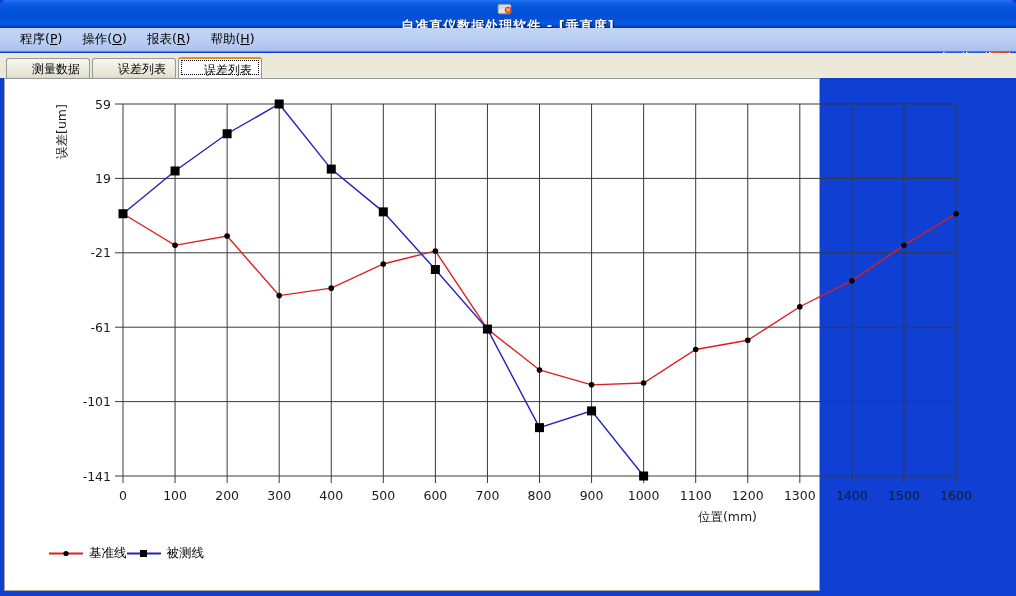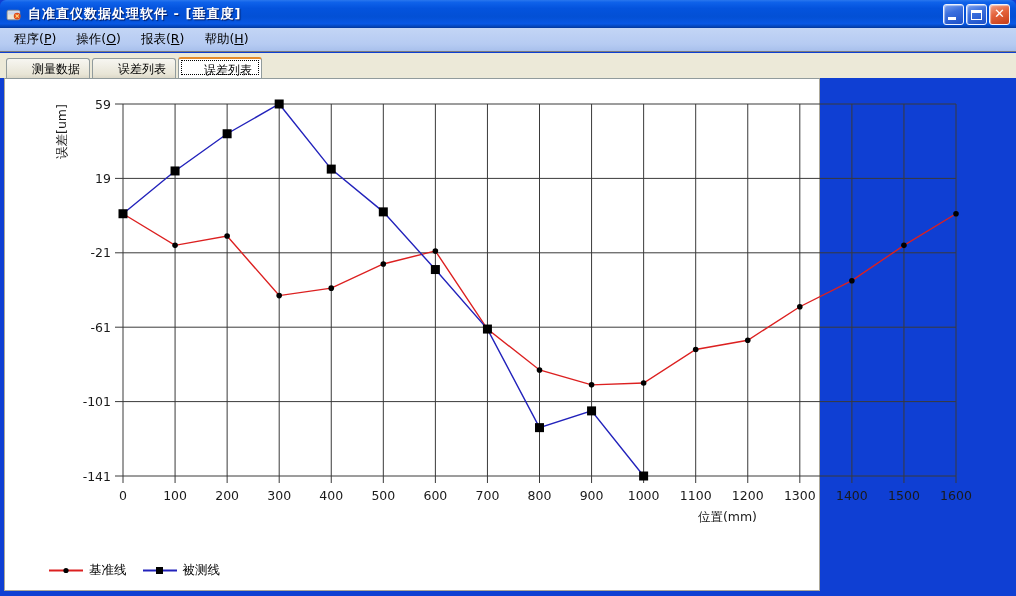--- a/index.html
+++ b/index.html
@@ -10,21 +10,21 @@
     position:relative; width:1016px; height:596px;
     background:#0f3fd3;
     border-left:4px solid #0f3fd3; border-right:4px solid #0f3fd3; border-bottom:5px solid #0f3fd3;
   }
 
   
   .titlebar {
     position:absolute; left:-4px; top:0; width:1016px; height:28px;
     background:linear-gradient(180deg,#2a77ee 0%,#0f62ea 8%,#0453dd 30%,#0350d5 60%,#0857e4 85%,#0340ae 97%,#02339a 100%);
     display:flex; align-items:center; padding:0 6px;
-    border-top-left-radius:6px; border-top-right-radius:6px;
+    border-top-left-radius:6px; border-top-right-radius:6px;flex-direction:column;
   }
   .app-icon { width:17px; height:17px; margin-right:5px; flex:0 0 auto; }
   .title-text {
     color:#fff; font-weight:bold; font-size:13px; letter-spacing:1px;
     text-shadow:1px 1px 1px rgba(0,0,40,.7); white-space:nowrap;
   }
   .win-buttons { margin-left:auto; display:flex; gap:2px; }
   .win-btn {
     width:21px; height:21px; border-radius:3px; border:1px solid #eef3ff;
     background:linear-gradient(160deg,#7ba0ef 0%,#3b6fdd 40%,#1d50c8 100%);
@@ -36,21 +36,21 @@
   .glyph-min { position:absolute; left:4px; bottom:4px; width:8px; height:3px; background:#fff; }
   .glyph-max { position:absolute; left:4px; top:5px; width:11px; height:10px;
     border:1px solid #fff; border-top-width:3px; }
   .glyph-close { font-weight:bold; font-size:13px; }
 
   
   .menubar {
     position:absolute; left:-4px; top:28px; width:1016px; height:24px;
     background:linear-gradient(180deg,#c3d5f5 0%,#b6cbf2 70%,#a8c0ec 100%);
     border-bottom:1px solid #7a7a7a;
-    display:flex; align-items:center; padding-left:4px;
+    display:flex; align-items:center; padding-left:10px;
   }
   .menu-item { font-size:12.5px; color:#000; padding:3px 10px; white-space:nowrap; }
   .menu-item u { text-decoration:underline; }
 
   
   .tabstrip-bg {
     position:absolute; left:-4px; top:53px; width:1016px; height:25px;
     background:#ece9d8;
   }
   .tabs { position:absolute; left:2px; top:57px; height:21px; display:flex; }
@@ -74,21 +74,21 @@
   }
   #chart-svg { position:absolute; left:0; top:0; }
   .grid { stroke:#3a3a3a; stroke-width:1; }
   .tick { font-size:12.5px; fill:#1a1a1a; font-family:"DejaVu Sans",sans-serif; }
   .axis-title { position:absolute; font-size:12.5px; color:#1a1a1a; white-space:nowrap; }
   .ylabel { left:-8px; top:44px; width:130px; text-align:center;
     transform:rotate(-90deg); transform-origin:center; }
   .xlabel { right:62px; top:430px; }
 
   
-  .legend { position:absolute; left:44px; top:483px; display:flex; gap:16px; align-items:center; }
+  .legend { position:absolute; left:44px; top:466px; display:flex; align-items:center; }
   .legend-item { display:flex; align-items:center; gap:6px; }
   .legend-label { font-size:12.5px; color:#000; }
 </style>
 </head>
 <body>
 
 <div class="window">
 
   <div class="titlebar">
     <svg class="app-icon" viewBox="0 0 16 16">

